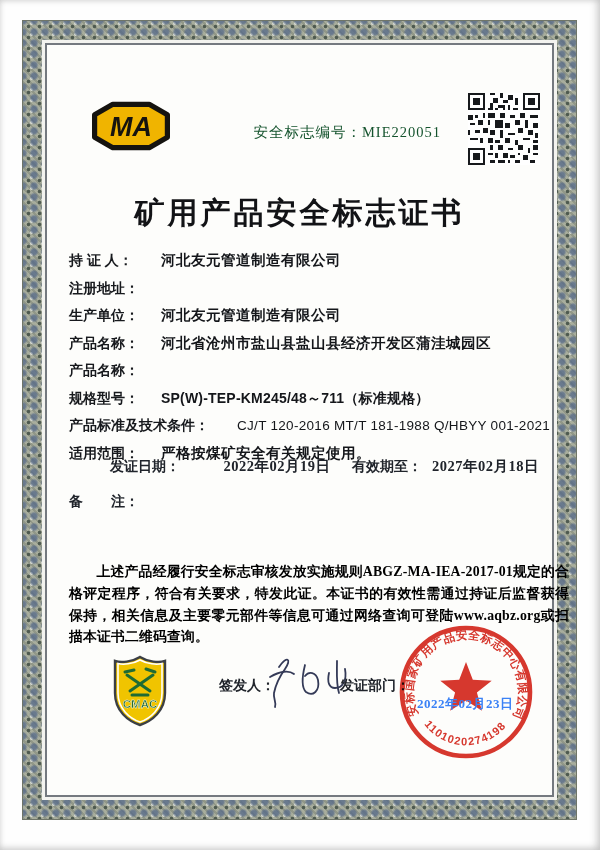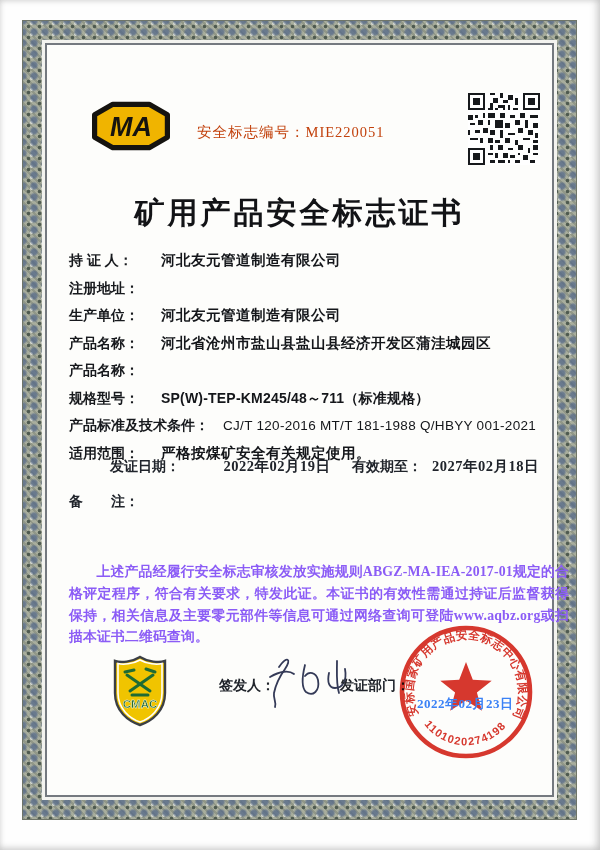--- a/index.html
+++ b/index.html
@@ -27,49 +27,49 @@
   .inner {
     position:relative; width:100%; height:100%;
     background:#fdfdfb; border:2px solid #74797f;
     box-shadow: 0 0 0 3px #f3f3ef;
   }
 
   .abs { position:absolute; }
 
   
   .ma-logo { left:45px; top:56px; width:78px; height:50px; }
-  .cert-no { left:150px; top:78px; width:244px; text-align:left;
-             font-size:14.5px; letter-spacing:1px; color:#c2410c; }
+  .cert-no { left:150px; top:78px; width:244px; text-align:right;
+             font-size:14.5px; letter-spacing:1px; color:#14532d; }
   .qr { left:421px; top:48px; width:72px; height:72px; }
 
   .title { left:0; top:148px; width:100%; text-align:center;
            font-size:30px; font-weight:900; letter-spacing:3px; color:#121316;
            font-family:"Liberation Serif", serif; }
 
   
   .fields { left:22px; top:206px; width:501px; }
   .row { display:flex; align-items:baseline; margin-bottom:8.5px; line-height:19px; }
   .row .lbl { flex:0 0 92px; font-family:"Liberation Sans", sans-serif;
               font-weight:600; font-size:14px; color:#17191d; white-space:nowrap; }
   .row .val { font-size:14.5px; font-weight:700; color:#14161a; letter-spacing:.5px; }
-  .row.wide .lbl { flex:0 0 auto; margin-right:14px; }
+  .row.wide .lbl { flex:0 0 auto; margin-right:28px; }
   .row .val.sans-b { font-family:"Liberation Sans", sans-serif; font-size:14px; letter-spacing:.2px; }
   .row .val.sans-r { font-family:"Liberation Sans", sans-serif; font-weight:400; font-size:13.5px; letter-spacing:.3px; }
 
   .dates { left:22px; top:412px; width:501px; display:flex; align-items:baseline; line-height:19px; }
   .dates .lbl { font-family:"Liberation Sans", sans-serif; font-weight:600; font-size:14px; white-space:nowrap; }
   .dates .l1 { width:92px;margin-left:41px; } .dates .v1 { width:150px; }
   .dates .l2 { width:80px; }
   .dates .val { font-size:14.5px; font-weight:700; letter-spacing:.5px;text-align:center; }
 
   .remark { left:22px; top:448px; font-family:"Liberation Sans", sans-serif;
             font-weight:600; font-size:14px; }
 
   .statement { left:22px; top:516px; width:500px; text-indent:2em; text-align:justify;
-               font-size:13.8px; font-weight:700; line-height:1.58; color:#8b5cf6;
+               font-size:13.8px; font-weight:700; line-height:1.58; color:#000000;
                letter-spacing:.2px; }
 
   
   .cmac { left:65px; top:610px; width:56px; height:72px; }
   .signer-label, .dept-label { font-family:"Liberation Sans", sans-serif;
                font-weight:600; font-size:14px; }
   .signer-label { left:172px; top:632px; }
   .dept-label  { left:293px; top:632px; }
   .signature { left:214px; top:600px; width:92px; height:66px; }
 

